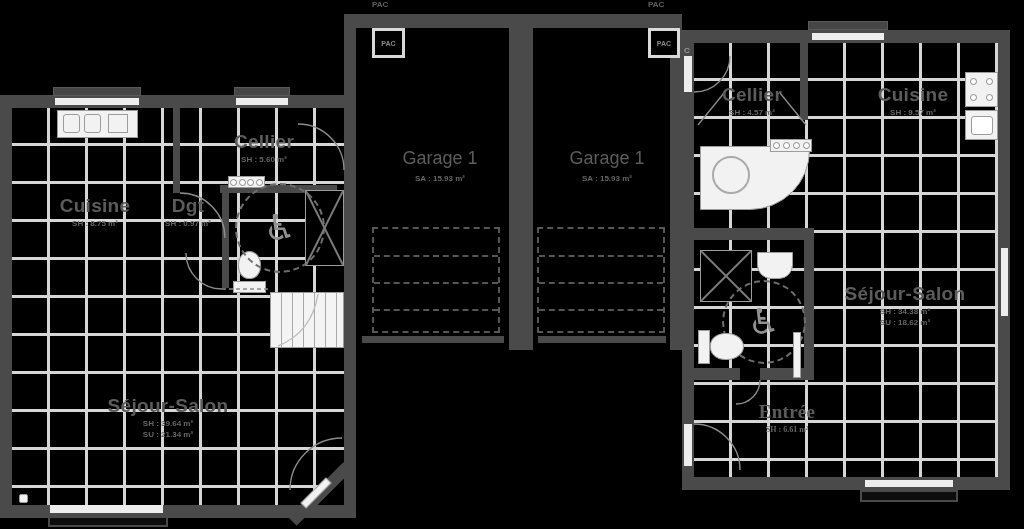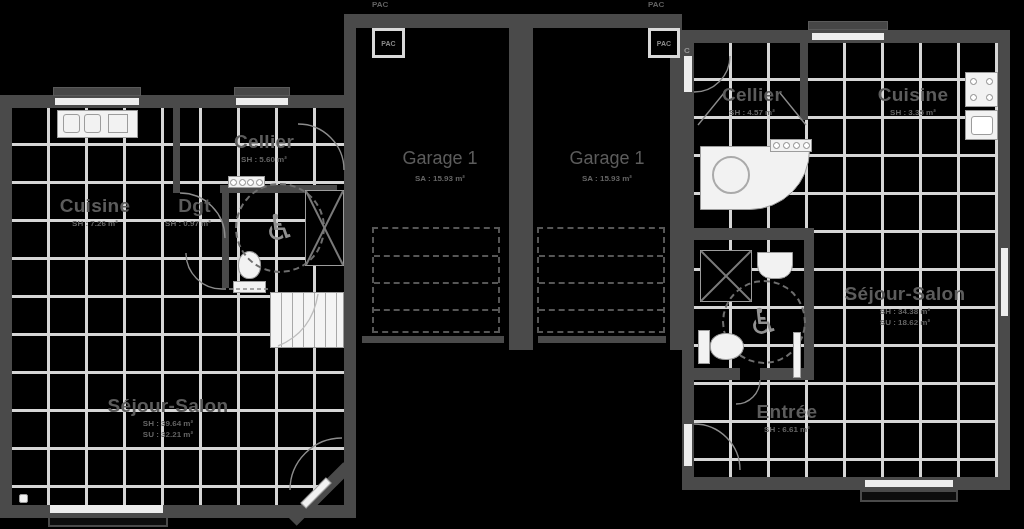--- a/index.html
+++ b/index.html
@@ -172,57 +172,57 @@
       <path d="M701,251 L751,301"></path>
         <path d="M751,251 L701,301"></path>
     </g>
     <g stroke="#bdbdbd" stroke-width="1.4" fill="none">
       <path d="M278,346 Q312,332 318,294"></path>
     </g>
   </svg>
 
   <div class="label" style="left:95px;top:195px;">
     <div class="room-name">Cuisine</div>
-    <div class="room-area">SH : 7.26 m²</div>
-  </div>
-  <div class="label" style="left:188px;top:195px;text-align:right;">
+    <div class="room-area">SH : 8.75 m²</div>
+  </div>
+  <div class="label" style="left:188px;top:195px;">
     <div class="room-name">Dgt</div>
     <div class="room-area">SH : 0.97 m²</div>
   </div>
   <div class="label" style="left:264px;top:131px;">
     <div class="room-name">Cellier</div>
     <div class="room-area">SH : 5.60 m²</div>
   </div>
   <div class="label" style="left:168px;top:395px;">
     <div class="room-name">Séjour-Salon</div>
     <div class="room-area">SH : 39.64 m²</div>
-    <div class="room-area">SU : 32.21 m²</div>
+    <div class="room-area">SU : 21.34 m²</div>
   </div>
 
   <div class="label" style="left:440px;top:148px;">
     <div class="garage-name">Garage 1</div>
     <div class="room-area" style="margin-top:5px;">SA : 15.93 m²</div>
   </div>
   <div class="label" style="left:607px;top:148px;">
     <div class="garage-name">Garage 1</div>
     <div class="room-area" style="margin-top:5px;">SA : 15.93 m²</div>
   </div>
 
   <div class="duct" style="left:684px;top:46px;">C</div>
   <div class="label" style="left:752px;top:84px;">
     <div class="room-name">Cellier</div>
     <div class="room-area">SH : 4.57 m²</div>
   </div>
   <div class="label" style="left:913px;top:84px;">
     <div class="room-name">Cuisine</div>
-    <div class="room-area">SH : 3.35 m²</div>
+    <div class="room-area">SH : 9.57 m²</div>
   </div>
   <div class="label" style="left:905px;top:283px;">
     <div class="room-name">Séjour-Salon</div>
     <div class="room-area">SH : 34.38 m²</div>
     <div class="room-area">SU : 18.62 m²</div>
   </div>
-  <div class="label" style="left:787px;top:401px;">
+  <div class="label" style="left:787px;top:401px;font-family:Liberation Serif, serif;">
     <div class="room-name">Entrée</div>
     <div class="room-area">SH : 6.61 m²</div>
   </div>
 
 </div>
 
 </body></html>

